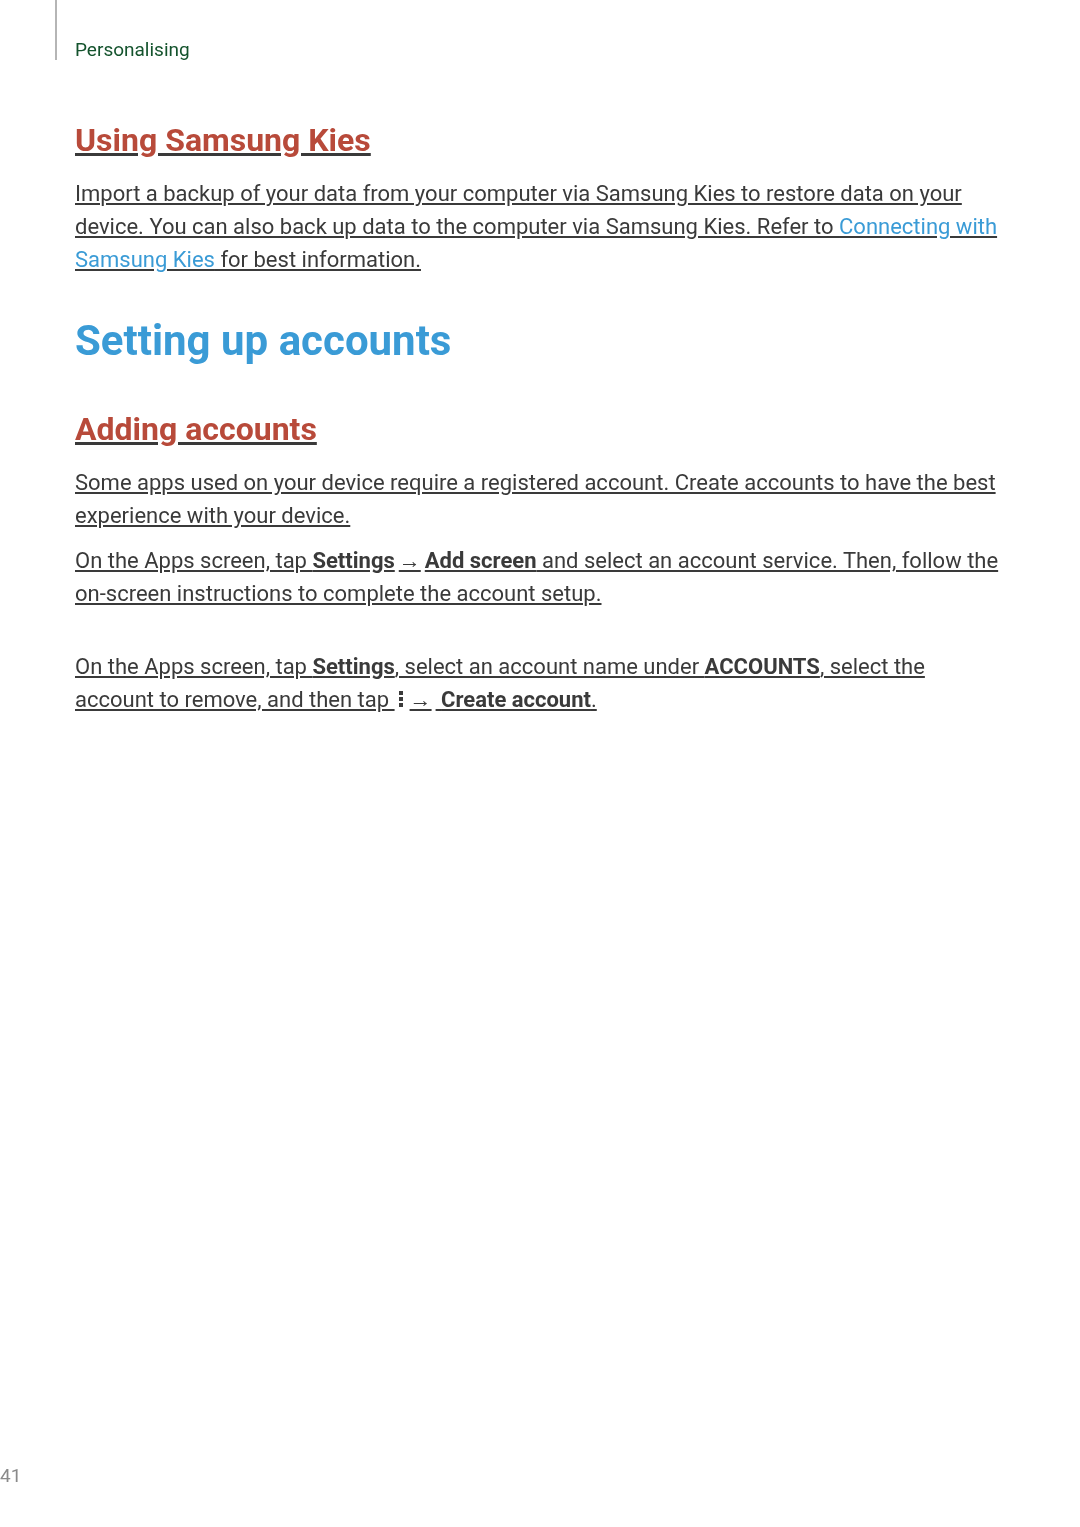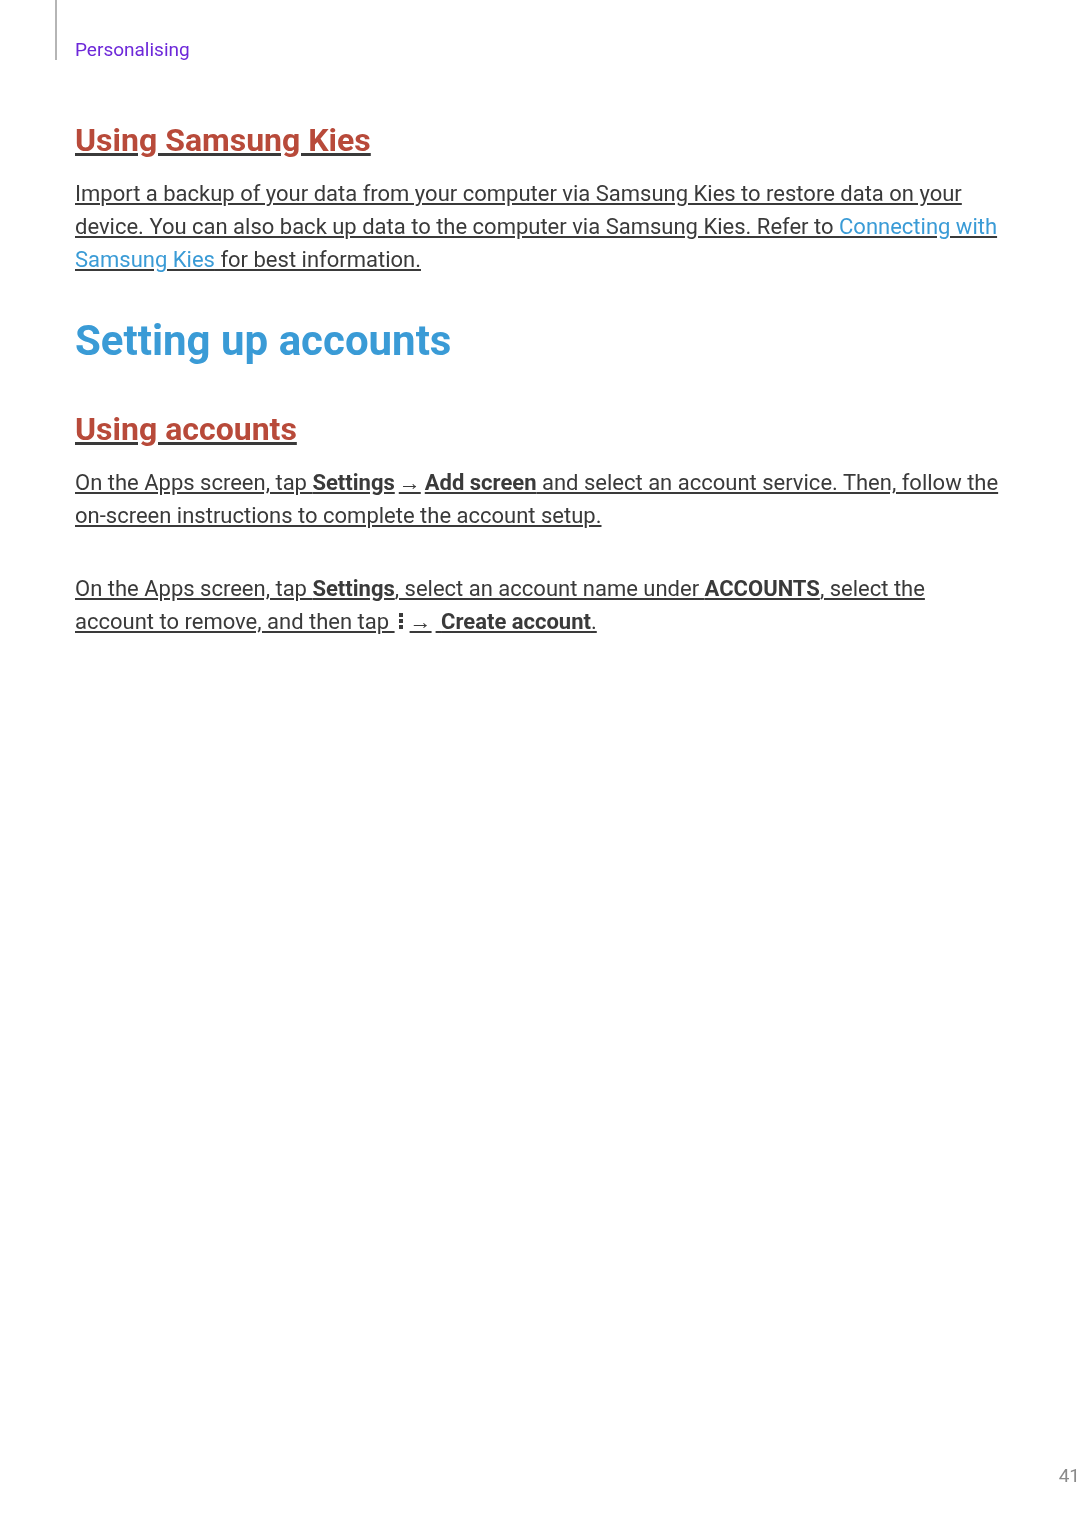--- a/index.html
+++ b/index.html
@@ -20,21 +20,21 @@
     }
     .header-mark {
       position: absolute;
       left: 55px;
       top: 0;
       width: 2px;
       height: 60px;
       background: #b5b5b5;
     }
     .breadcrumb {
-      color: #6d28d9;
+      color: #14532d;
       font-size: 19px;
       margin-top: 8px;
       margin-bottom: 60px;
       font-weight: 400;
     }
     .h3 {
       color: #b84a3a;
       font-size: 32px;
       font-weight: 700;
       margin-bottom: 18px;
@@ -76,21 +76,21 @@
     }
     .section {
       margin-bottom: 40px;
       text-decoration: underline;
     }
     .page-number {
       position: absolute;
       bottom: 40px;
       left: 0;
       right: 0;
-      text-align: right;
+      text-align: left;
       color: #8a8a8a;
       font-size: 19px;
     }
   </style>
 </head>
 <body>
 
 <div class="header-mark"></div>
 
 <div class="page">
@@ -100,21 +100,22 @@
   <div class="section">
     <h3 class="h3">Using Samsung Kies</h3>
     <p class="para">
       <span>Import a backup of your data from your computer via Samsung Kies to restore data on your device. You can also back up data to the computer via Samsung Kies. Refer to </span><span class="link">Connecting with Samsung Kies</span><span> for best information.</span>
     </p>
   </div>
 
   <h2 class="h2">Setting up accounts</h2>
 
   <div class="section">
-    <h3 class="h3">Using accounts</h3>
+    <h3 class="h3">Adding accounts</h3>
+    <p class="para">Some apps used on your device require a registered account. Create accounts to have the best experience with your device.</p>
     <p class="para">
       <span>On the Apps screen, tap </span><span class="bold">Settings</span><span class="arrow">→</span><span class="bold">Add screen</span><span> and select an account service. Then, follow the on-screen instructions to complete the account setup.</span>
     </p>
   </div>
 
   <div class="section">
     <p class="para">
       <span>On the Apps screen, tap </span><span class="bold">Settings</span><span>, select an account name under </span><span class="bold">ACCOUNTS</span><span>, select the account to remove, and then tap </span><span class="kebab-icon">
           <span></span>
           <span></span>

